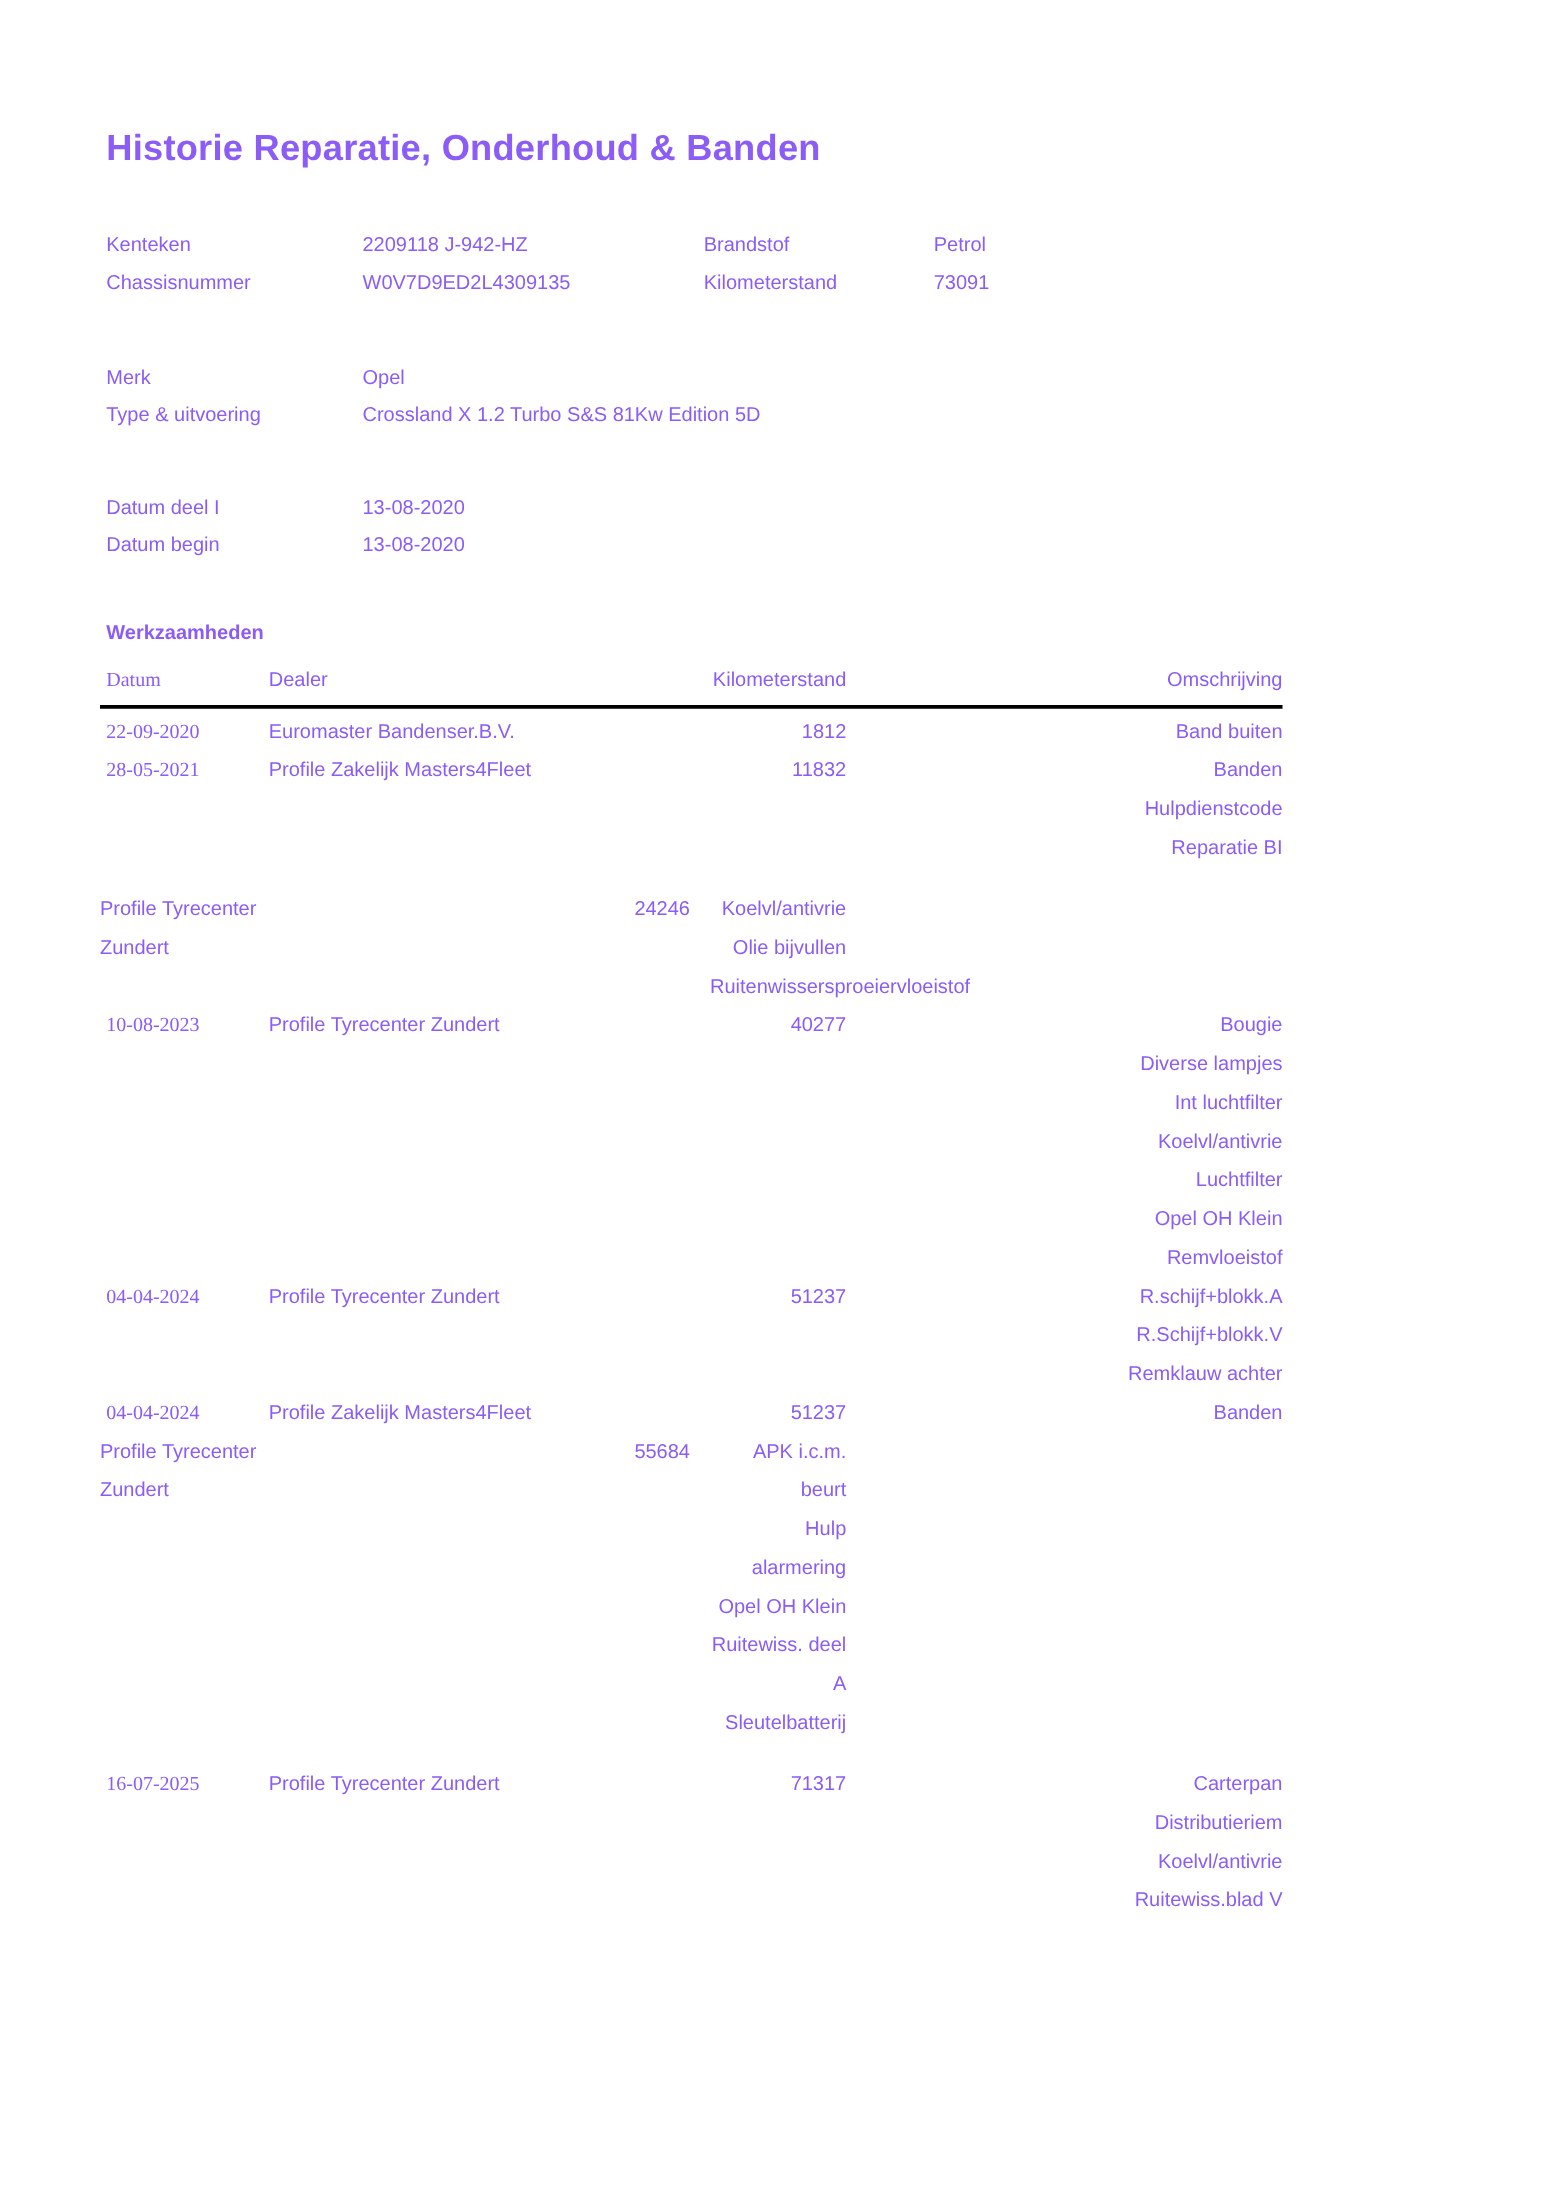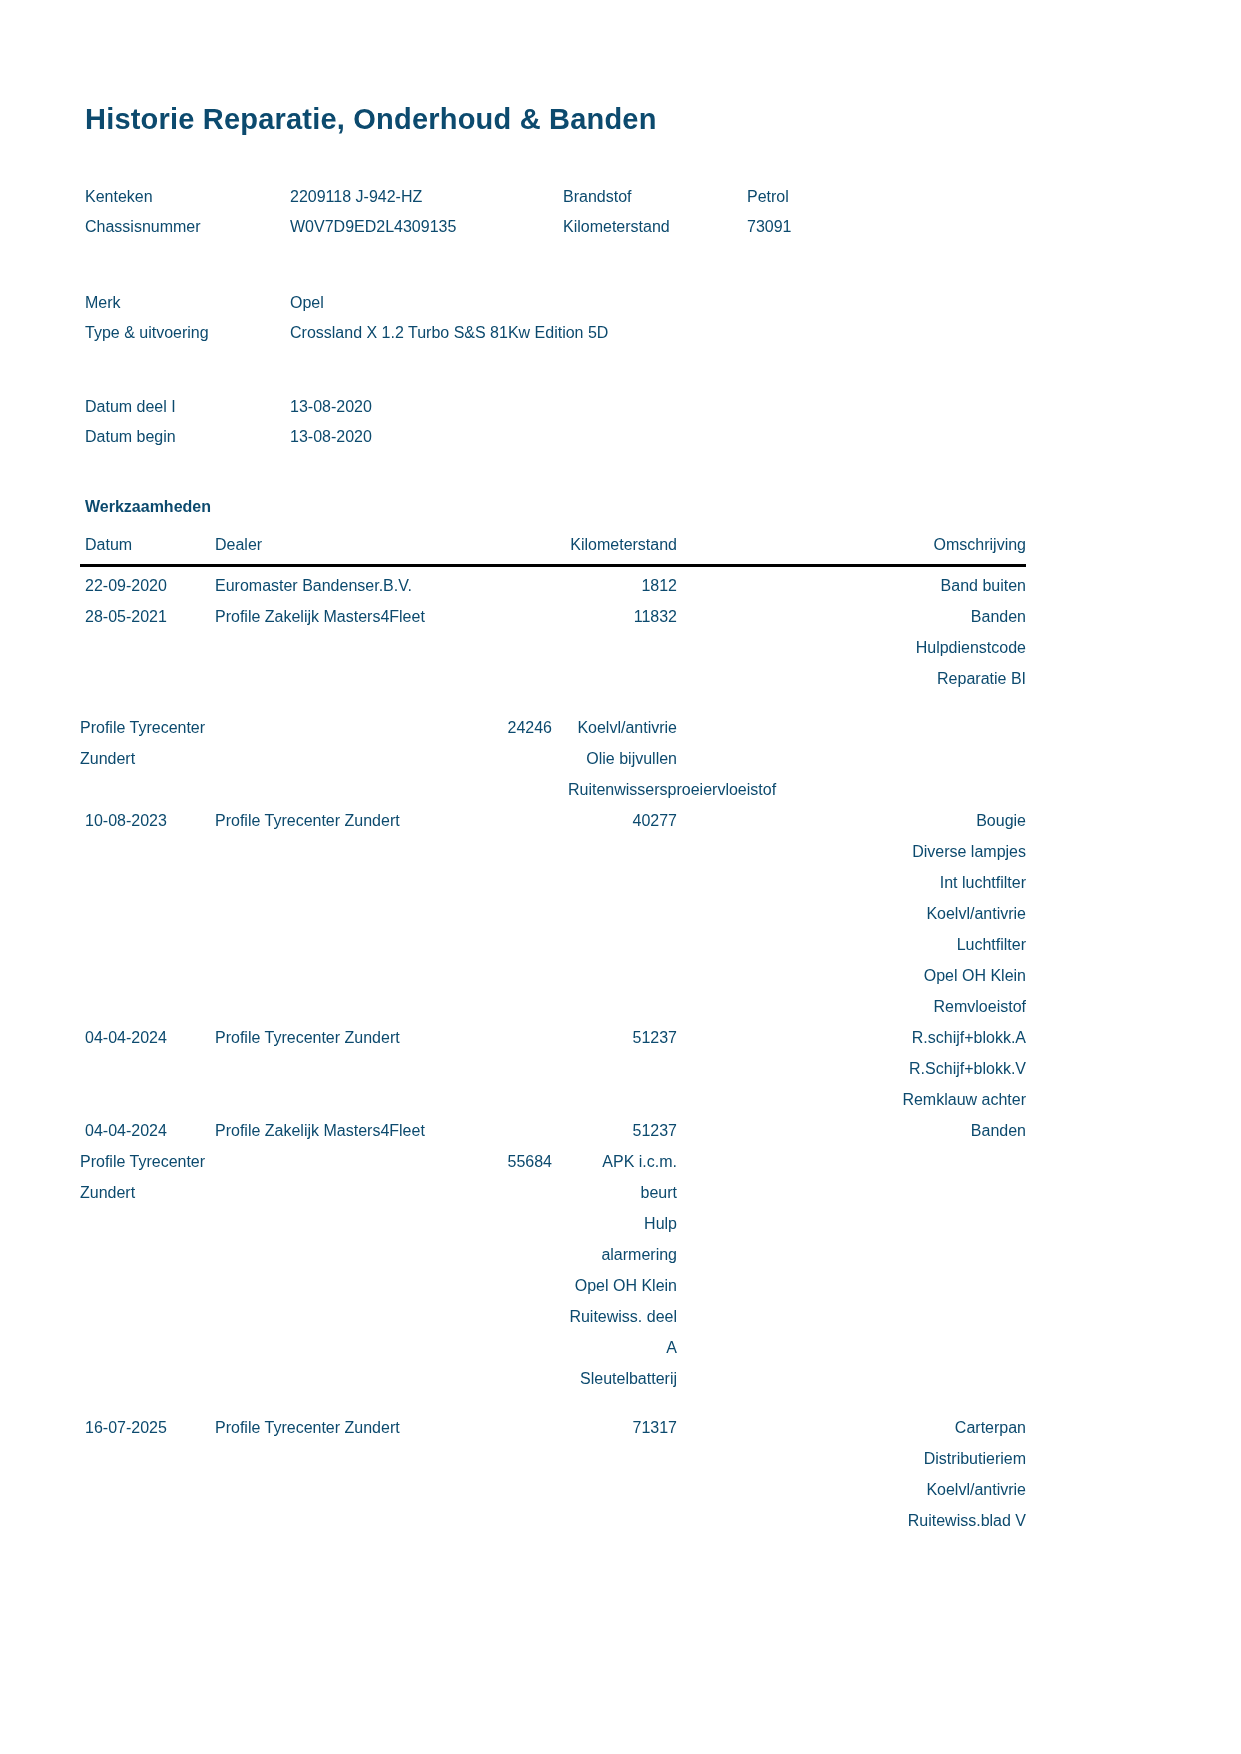--- a/index.html
+++ b/index.html
@@ -2,21 +2,21 @@
 <html><head>
 <meta charset="utf-8">
 <style>
   * { margin:0; padding:0; box-sizing:border-box; }
   html,body { background:#ffffff; }
   .page {
     position:relative;
     width:1241px;
     height:1754px;
     background:#ffffff;
-    color:#0c4a6e;
+    color:#8b5cf6;
     font-family:"Liberation Sans", sans-serif;
     font-size:16px;
     line-height:30px;
     overflow:hidden;
   }
   .doc-title {
     padding-top:103px;
     margin-left:85px;
     font-size:29px;
     line-height:32px;
@@ -48,21 +48,21 @@
   .wl-row {
     display:grid;
     grid-template-columns:135px 337px 125px auto;
     line-height:31px;
   }
   .wl-header {
     border-bottom:3px solid #000000;
     padding-bottom:4px;
   }
   .wl-entries { padding-top:3px; }
-  .c-date { padding-left:5px; }
+  .c-date { padding-left:5px;font-family:Liberation Serif, serif; }
   .c-dealer { padding-left:0; }
   .c-km { text-align:right; }
   .c-om { padding-left:16px;text-align:right; }
   .entry.gap-after { margin-bottom:18px; }
   .om-line { line-height:31px; }
 </style>
 </head>
 <body>
 
 <div class="page">

